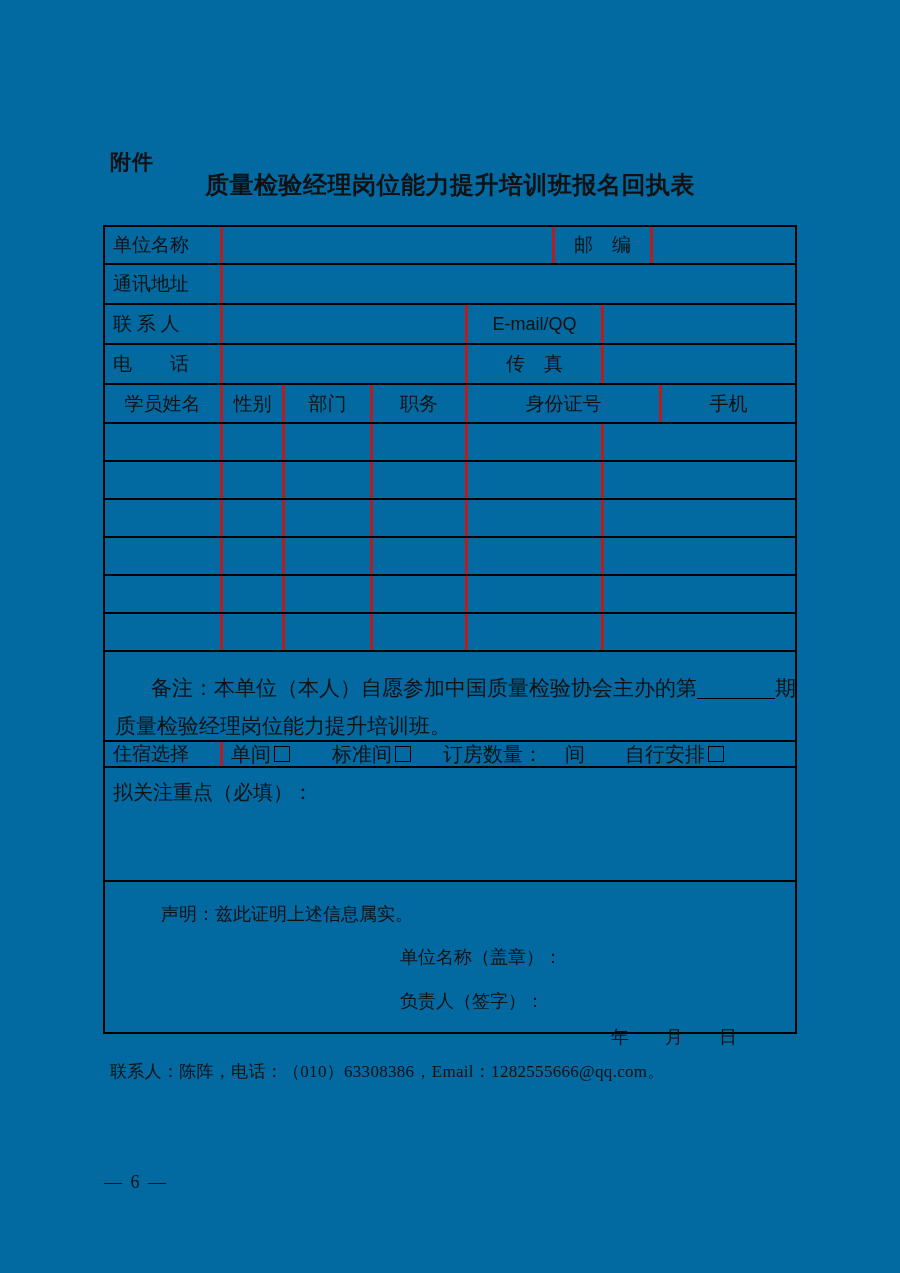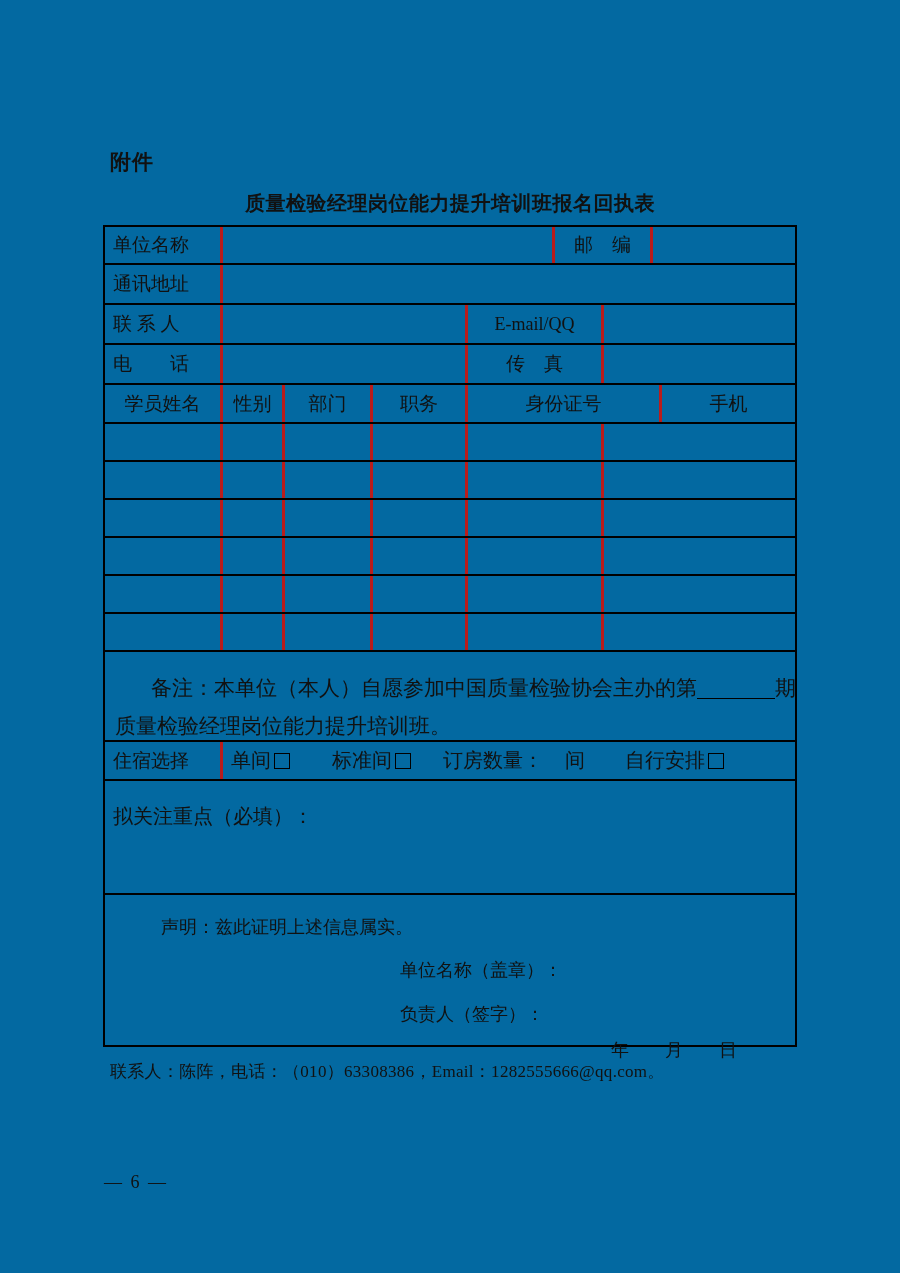--- a/index.html
+++ b/index.html
@@ -11,60 +11,60 @@
     color:#111;
     font-family:"Liberation Serif","DejaVu Serif",serif;
     overflow:hidden;
   }
   .attachment {
     position:absolute; left:110px; top:148px;
     font-family:"Liberation Sans","DejaVu Sans",sans-serif;
     font-weight:bold; font-size:21px; letter-spacing:1px;
   }
   .title {
-    position:absolute; left:0; top:190px; width:900px;
+    position:absolute; left:0; top:169px; width:900px;
     text-align:center;
     font-family:"Liberation Sans","DejaVu Sans",sans-serif;
-    font-weight:bold; font-size:20px; letter-spacing:0.5px;
+    font-weight:bold; font-size:24px; letter-spacing:0.5px;
   }
   .form-table {
     position:absolute; left:103px; top:225px;
     width:694px;
     border:2px solid #000;
     font-size:19px;
   }
   .row { display:flex; }
   .row + .row { border-top:2px solid #000; }
   .cell { display:flex; align-items:center; padding:0 8px; min-width:0; }
   .cell + .cell { border-left:3px solid #b91c1c; }
   .cell.center { justify-content:center; padding:0 2px; }
   .cell.blockcell { display:block; padding:17px 10px; }
 
   .h36{height:36px}.h40{height:40px}.h39{height:39px}.h38{height:38px}
-  .h90{height:90px}.h42{height:39px}.h114{height:114px}.h152{height:152px}
+  .h90{height:90px}.h42{height:26px}.h114{height:114px}.h152{height:152px}
 
   .w-label{flex:0 0 115px}
   .w-r1blank{flex:0 0 332px}
   .w-postal{flex:0 0 98px}
   .grow{flex:1 1 auto}
   .w-r34blank{flex:0 0 245px}
   .w-elabel{flex:0 0 136px}
   .c2{flex:0 0 62px}.c3{flex:0 0 88px}.c4{flex:0 0 95px}.c5{flex:0 0 136px}
 
-  .latin { font-family:Liberation Serif, serif; font-size:18px; }
+  .latin { font-family:Liberation Sans, sans-serif; font-size:18px; }
 
   .remark-cell { font-size:21px; line-height:38px; }
   .remark-l1 { text-indent:36px; white-space:nowrap; }
   .underline-blank { display:inline-block; min-width:42px; border-bottom:1.5px solid #000; line-height:20px; }
 
   .lodging-content { font-size:20px; white-space:nowrap; }
   .checkbox { display:inline-block; width:16px; height:16px; border:1.5px solid #000; margin-left:3px; vertical-align:-2px; }
   .ml30{margin-left:42px}.ml32{margin-left:32px}.ml22{margin-left:22px}.ml40{margin-left:40px}
 
-  .focus-cell { align-items:flex-start; padding-top:22px; font-size:20px; }
+  .focus-cell { align-items:flex-start; padding-top:11px; font-size:20px; }
 
   .statement-cell { font-size:18px; line-height:30px; padding-top:10px; }
   .st-line1 { margin-left:46px; }
   .st-seal  { margin-left:285px; margin-top:13px; }
   .st-sign  { margin-left:285px; margin-top:14px; }
   .st-date  { text-align:right; padding-right:48px; margin-top:6px; }
 
   .contact-line {
     position:absolute; left:110px; top:1060px;
     font-size:17px; letter-spacing:0.3px;

